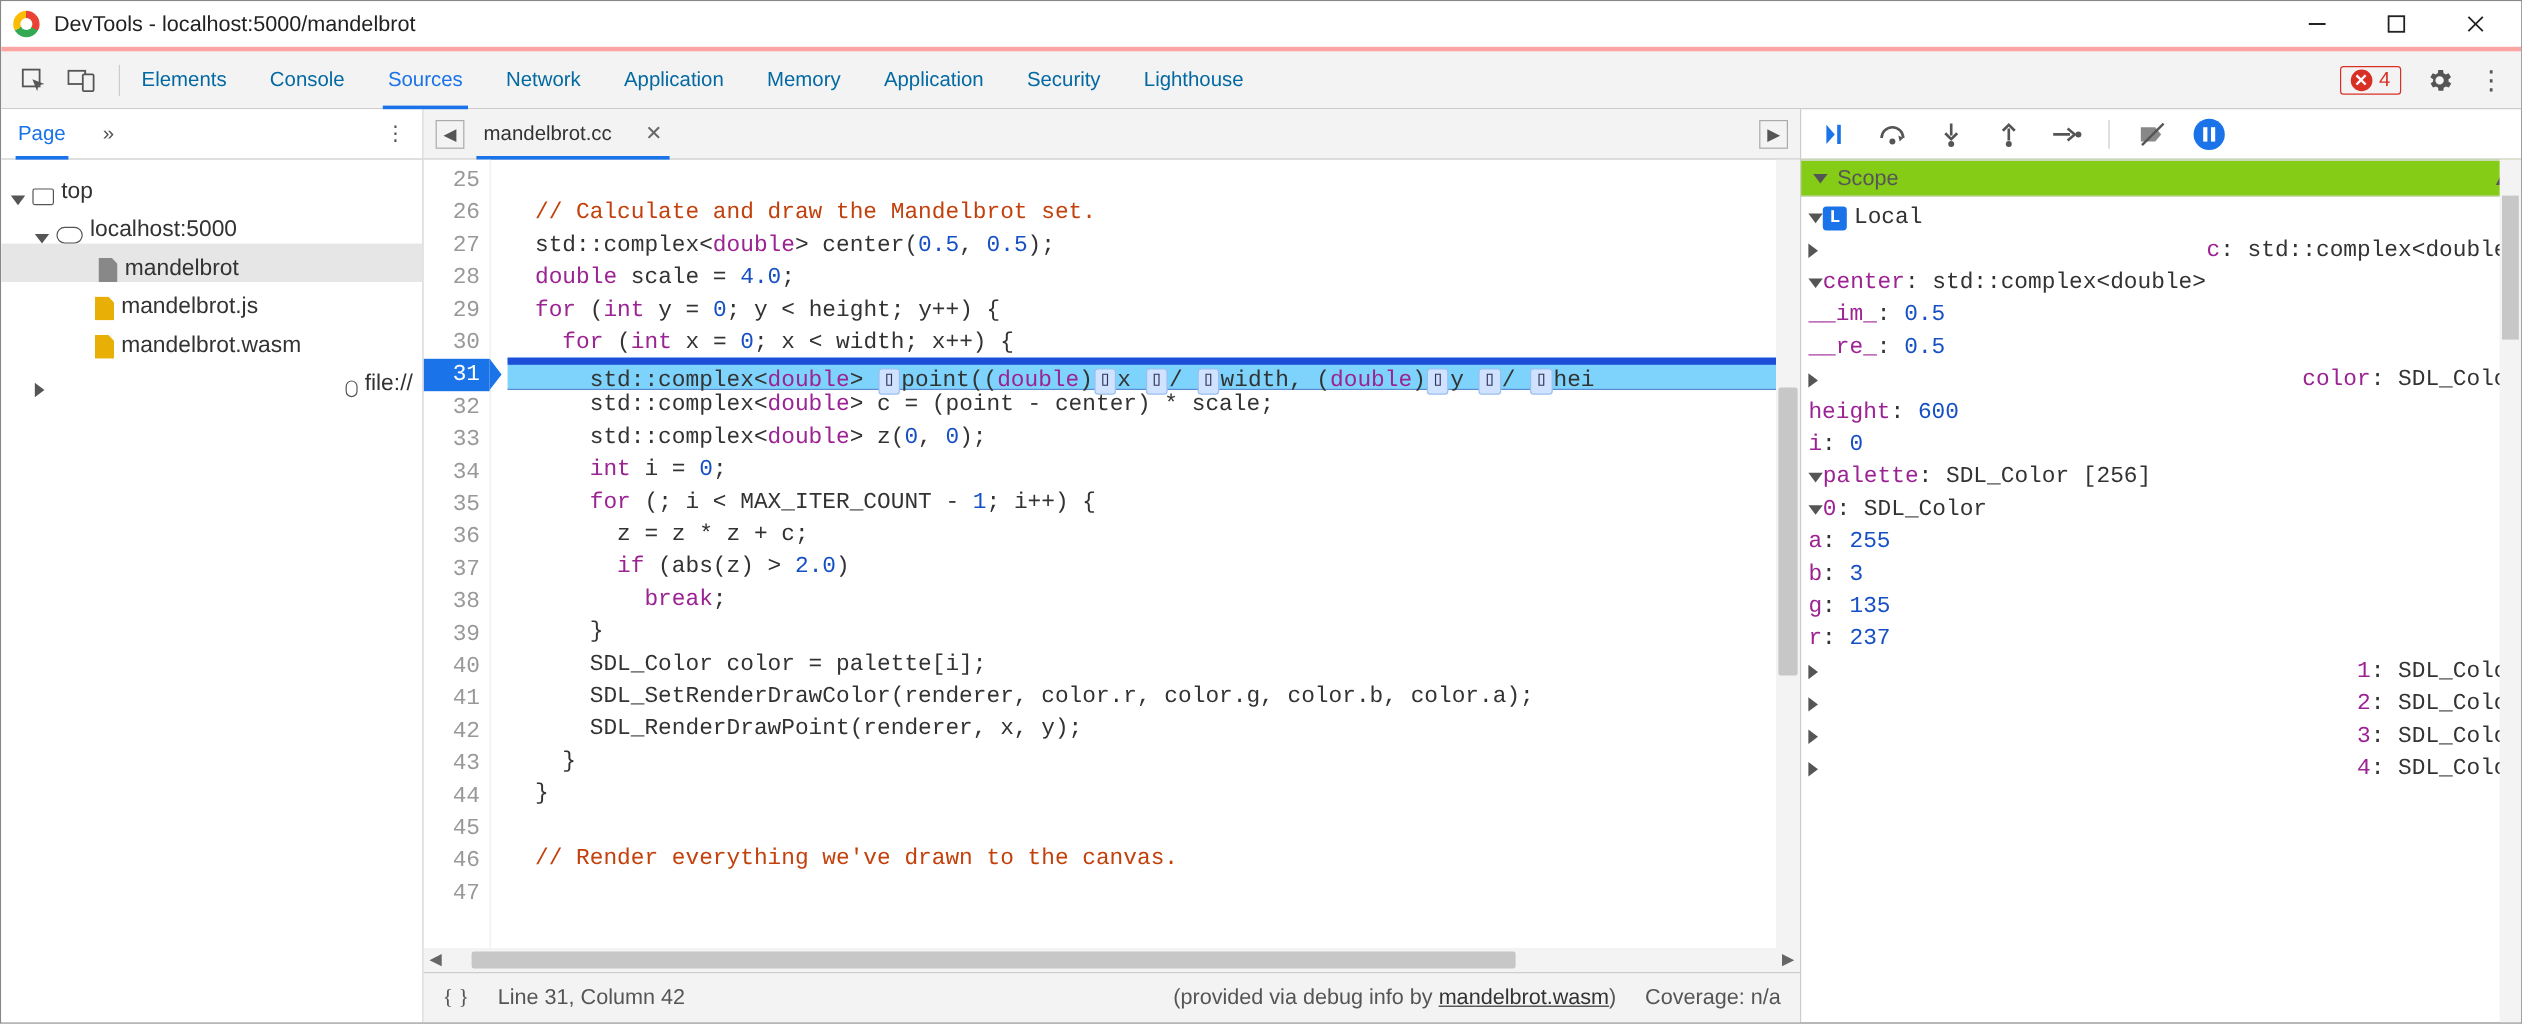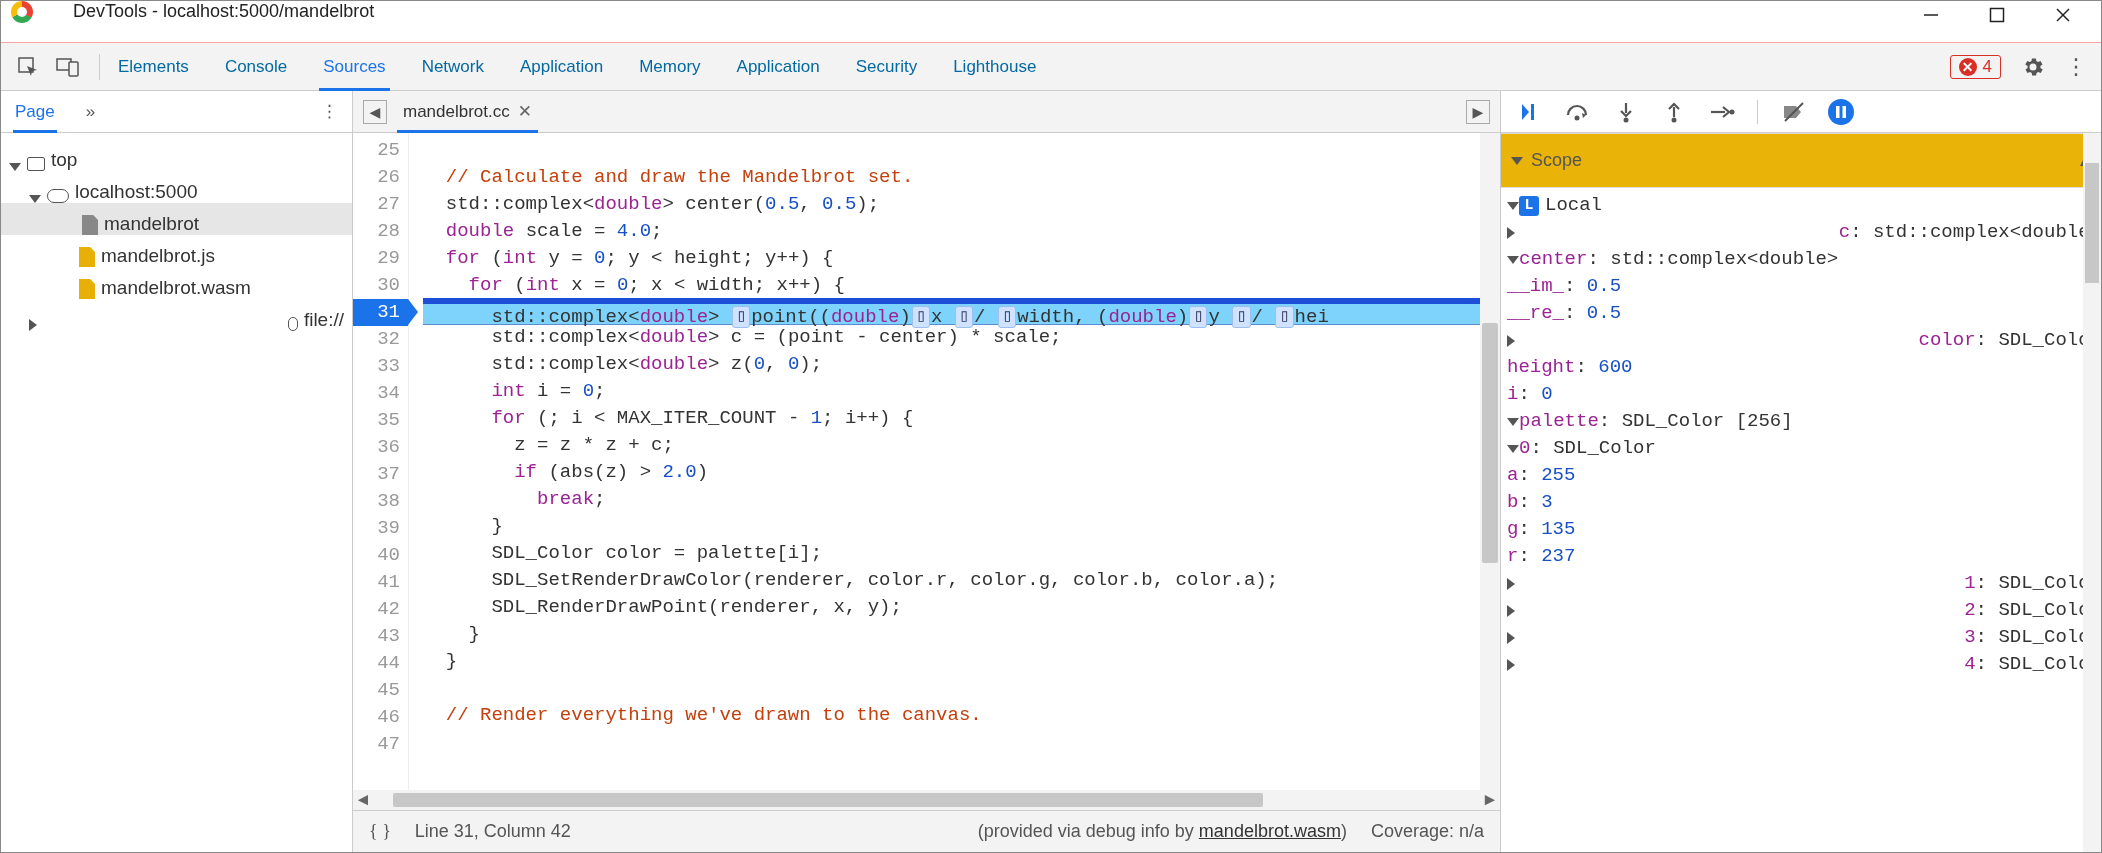--- a/index.html
+++ b/index.html
@@ -9,25 +9,24 @@
     color: #333;
     background: #fff;
     width: 2102px;
     height: 853px;
     overflow: hidden;
     border: 1px solid #888;
   }
   .titlebar {
     height: 42px;
     display: flex;
-    align-items: flex-start;
+    align-items: center;
     padding: 0 10px;
     background: #fff;
-    border-bottom: 1px solid #fca5a5;
-    gap: 28px;
+    border-bottom: 4px solid #fca5a5;
   }
   .titlebar .chrome-icon {
     width: 22px; height: 22px; border-radius: 50%;
     background: conic-gradient(#ea4335 0 120deg, #34a853 120deg 240deg, #fbbc05 240deg 360deg);
     position: relative; margin-right: 12px;
   }
   .titlebar .chrome-icon::after {
     content: ""; position: absolute; inset: 6px; border-radius: 50%; background: #fff;
   }
   .titlebar .title { flex: 1; font-size: 18px; color: #222; }
@@ -62,21 +61,21 @@
   .tri.right { border-width:6px 0 6px 8px; border-color:transparent transparent transparent #555;}
   .folder-icon { width:18px; height:14px; border:1.5px solid #555; border-radius:2px; position:relative; }
   .cloud-icon { width:22px; height:14px; border:1.5px solid #555; border-radius:8px; position:relative; }
   .file-icon { width:16px; height:20px; background:#888; clip-path: polygon(0 0, 70% 0, 100% 25%, 100% 100%, 0 100%);}
   .file-icon.js { background:#e8b007; }
   .file-icon.wasm { background:#e8b007; }
 
   .editor { flex:1; display:flex; flex-direction:column; border-right:1px solid #ccc; min-width:0;}
   .editor-tabs { height:42px; border-bottom:1px solid #ccc; display:flex; align-items:center; background:#f3f3f3; padding:0 10px; gap:12px;}
   .ed-nav { width:24px; height:24px; border:1px solid #aaa; display:flex; align-items:center; justify-content:center; color:#555; font-size:14px;}
-  .ed-tab { display:flex; align-items:center; gap:8px; height:100%; position:relative; padding:0 4px; color:#333;}
+  .ed-tab { display:flex; align-items:center; gap:28px; height:100%; position:relative; padding:0 4px; color:#333;}
   .ed-tab.active::after { content:""; position:absolute; bottom:-1px; left:-2px; right:-2px; height:3px; background:#1a73e8;}
   .ed-tab .close { color:#666; }
   .ed-right { margin-left:auto; }
   .code-area { flex:1; display:flex; overflow:hidden; position:relative; font-family: Consolas, "Courier New", monospace; font-size:19px; }
   .gutter { width:56px; background:#fff; text-align:right; color:#999; padding:4px 8px 4px 0; line-height:27px; user-select:none; border-right:1px solid #eee;}
   .gutter .ln { height:27px; }
   .gutter .ln.bp { background:#1a73e8; color:#fff; position:relative; padding-right:8px; margin-right:-8px;}
   .gutter .ln.bp::after { content:""; position:absolute; right:-10px; top:0; width:0;height:0; border-style:solid; border-width:13.5px 0 13.5px 10px; border-color:transparent transparent transparent #1a73e8;}
   .code { flex:1; padding:4px 0 4px 14px; line-height:27px; white-space:pre; overflow:hidden; }
   .code .line { height:27px; }
@@ -95,21 +94,21 @@
   .statusbar .link { text-decoration:underline; color:#333;}
 
   .right { width:600px; display:flex; flex-direction:column; position:relative;}
   .dbg-toolbar { height:42px; border-bottom:1px solid #ccc; display:flex; align-items:center; gap:22px; padding:0 16px; }
   .dbg-btn { width:26px; height:26px; display:flex; align-items:center; justify-content:center; color:#555;}
   .dbg-btn.blue { color:#1a73e8;}
   .dbg-btn.round { width:26px; height:26px; border-radius:50%; background:#1a73e8; color:#fff;}
   .dbg-sep { width:1px; height:24px; background:#ccc; }
   .pause-row { padding:8px 14px; display:flex; align-items:center; gap:10px; font-size:19px; color:#333;}
   .chk { width:18px; height:18px; border:1.5px solid #777; border-radius:3px;}
-  .sect-head { background:#eab308; border-top:1px solid #ddd; border-bottom:1px solid #ddd; padding:16px 10px; display:flex; align-items:center; gap:8px; color:#555; font-size:18px;}
+  .sect-head { background:#84cc16; border-top:1px solid #ddd; border-bottom:1px solid #ddd; padding:4px 10px; display:flex; align-items:center; gap:8px; color:#555; font-size:18px;}
   .scope { flex:1; overflow:auto; padding:4px 0 4px 6px; font-family: Consolas, "Courier New", monospace; font-size:19px; line-height:27px;}
   .srow { display:flex; align-items:center; height:27px; white-space:pre;}
   .srow .k { color:#9b2393;}
   .srow .v { color:#1750c4;}
   .srow .t { color:#333;}
   .badge-L { display:inline-flex; width:20px; height:20px; background:#1a73e8; color:#fff; align-items:center; justify-content:center; border-radius:3px; font-size:15px; font-weight:bold; margin-right:6px;}
   .rscroll { position:absolute; right:0; top:42px; bottom:0; width:18px; background:#f3f3f3;}
   .rthumb { position:absolute; left:2px; right:2px; top:30px; height:120px; background:#c7c7c7;}
   svg { display:block; }
 </style>

